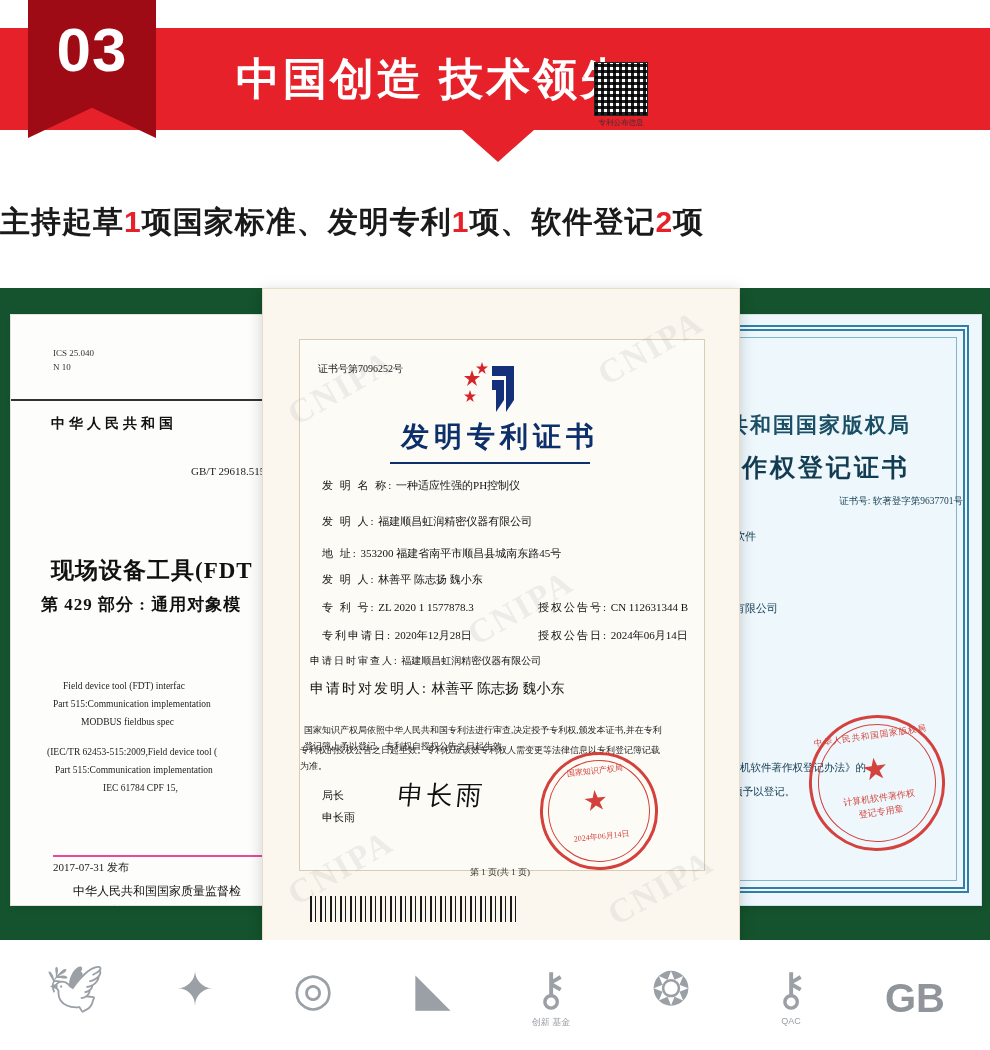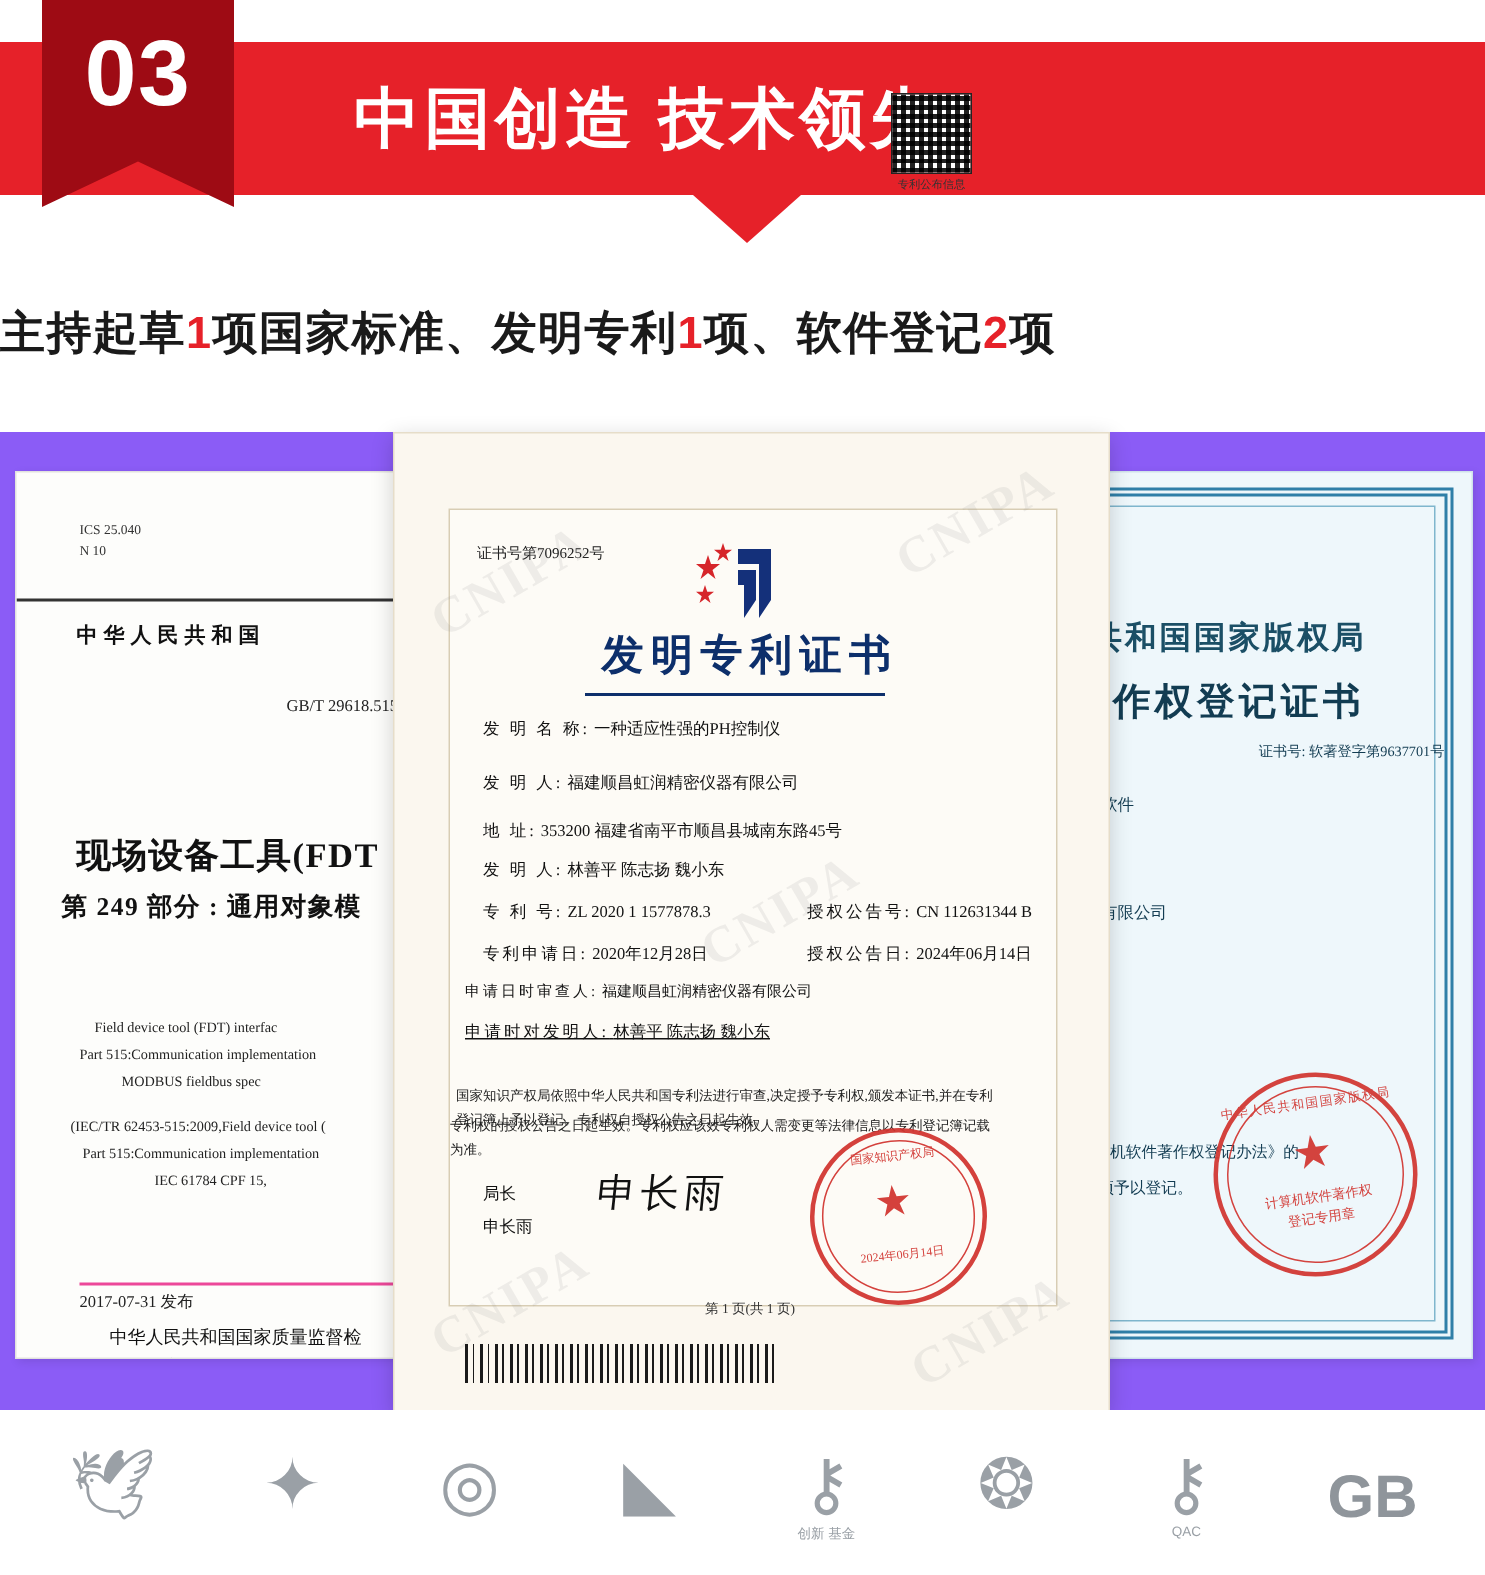--- a/index.html
+++ b/index.html
@@ -44,21 +44,21 @@
     position:absolute;left:0;top:202px;width:819px;
     text-align:left;
     font-size:30px;font-weight:bold;color:#1a1a1a;
     letter-spacing:1px;
   }
   .subtitle .hl{color:#e62129;}
 
   
   .certs{
     position:absolute;left:0;top:288px;width:990px;height:652px;
-    background:#8b5cf6;
+    background:#14532d;
   }
 
   
   .cert-left{
     position:absolute;left:10px;top:26px;width:360px;height:590px;
     background:#fdfdfb;
     border:1px solid #e2e2de;
     box-shadow:2px 2px 6px rgba(0,0,0,.10);
     overflow:hidden;
   }
@@ -301,21 +301,21 @@
 
 <div class="certs">
 
   <div class="cert-left">
     <div class="ics" style="white-space:pre">ICS 25.040
 N 10</div>
     <div class="gbline"></div>
     <div class="cn-title">中华人民共和国</div>
     <div class="gbno">GB/T 29618.515—</div>
     <div class="main1">现场设备工具(FDT</div>
-    <div class="main2">第 249 部分 : 通用对象模</div>
+    <div class="main2">第 429 部分 : 通用对象模</div>
     <div class="en en1">Field device tool (FDT) interfac</div>
     <div class="en en2">Part 515:Communication implementation</div>
     <div class="en en3">MODBUS fieldbus spec</div>
     <div class="en en4">(IEC/TR 62453-515:2009,Field device tool (</div>
     <div class="en en5">Part 515:Communication implementation</div>
     <div class="en en6">IEC 61784 CPF 15,</div>
     <div class="pubdate">2017-07-31 发布</div>
     <div class="foot1">中华人民共和国国家质量监督检</div>
     <div class="foot2">中国国家标准化管理</div>
   </div>
@@ -428,21 +428,21 @@
   <span class="pc-val">2020年12月28日</span>
 </div>
 <div class="pc-row" style="left:538px;top:628px;">
   <span class="pc-lab">授权公告日:</span>
   <span class="pc-val">2024年06月14日</span>
 </div>
 <div class="pc-row" style="left:310px;top:654px;font-size:10px;">
   <span class="pc-lab">申请日时审查人:</span>
   <span class="pc-val">福建顺昌虹润精密仪器有限公司</span>
 </div>
-<div class="pc-row" style="left:310px;top:680px;font-size:11px;text-decoration:underline;">
+<div class="pc-row" style="left:310px;top:680px;font-size:14px;">
   <span class="pc-lab">申请时对发明人:</span>
   <span class="pc-val">林善平 陈志扬 魏小东</span>
 </div>
 
 <div class="pc-para" style="left:304px;top:722px;">国家知识产权局依照中华人民共和国专利法进行审查,决定授予专利权,颁发本证书,并在专利登记簿上予以登记。专利权自授权公告之日起生效。</div>
 <div class="pc-para" style="left:300px;top:742px;">专利权的授权公告之日起生效。专利权应该效专利权人需变更等法律信息以专利登记簿记载为准。</div>
 
 <div class="pc-sign-lab" style="left:322px;top:788px;">局长</div>
 <div class="pc-sign-lab" style="left:322px;top:810px;">申长雨</div>
 <div class="pc-sign" style="top:778px;left:398px;">申长雨</div>

